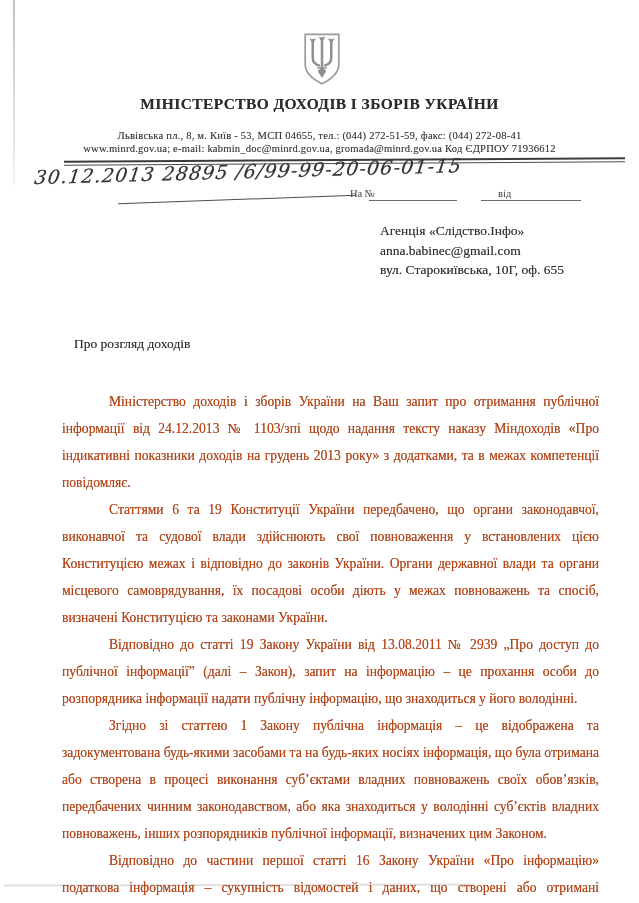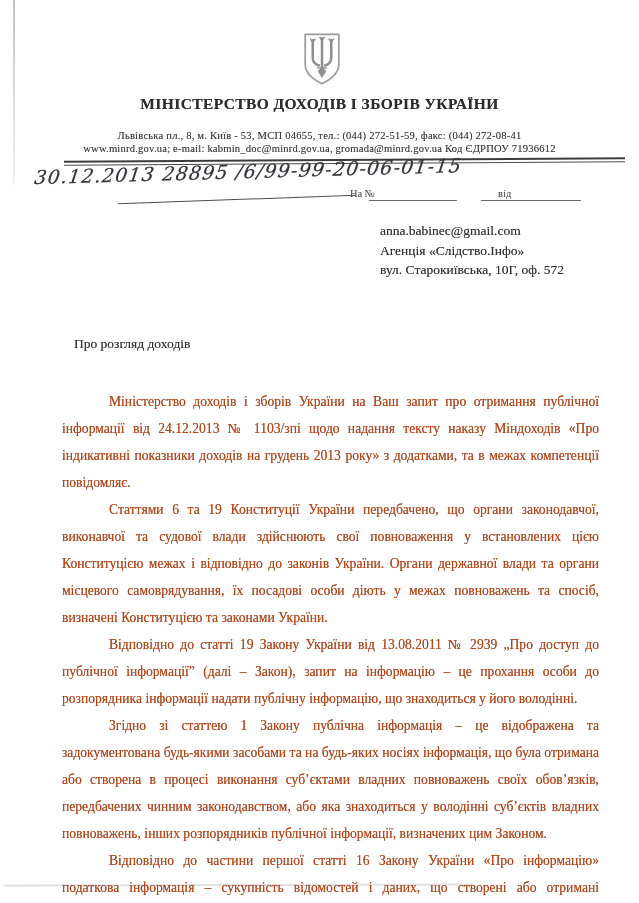--- a/index.html
+++ b/index.html
@@ -171,23 +171,23 @@
 
   <div class="handwriting">30.12.2013   28895 /6/99-99-20-06-01-15</div>
   <div class="hand-underline"></div>
 
   <span class="ref-label na-no">На №</span>
   <div class="blank blank1"></div>
   <span class="ref-label vid">від</span>
   <div class="blank blank2"></div>
 
   <div class="recipient">
+    <div>Агенція «Слідство.Інфо»</div>
     <div>anna.babinec@gmail.com</div>
-    <div>Агенція «Слідство.Інфо»</div>
-    <div>вул. Старокиївська, 10Г, оф. 572</div>
+    <div>вул. Старокиївська, 10Г, оф. 655</div>
   </div>
 
   <div class="subject">Про розгляд доходів</div>
 
   <div class="body-text">
     <p>Міністерство доходів і зборів України на Ваш запит про отримання публічної інформації від 24.12.2013 № 1103/зпі щодо надання тексту наказу Міндоходів «Про індикативні показники доходів на грудень 2013 року» з додатками, та в межах компетенції повідомляє.</p>
     <p>Статтями 6 та 19 Конституції України передбачено, що органи законодавчої, виконавчої та судової влади здійснюють свої повноваження у встановлених цією Конституцією межах і відповідно до законів України. Органи державної влади та органи місцевого самоврядування, їх посадові особи діють у межах повноважень та спосіб, визначені Конституцією та законами України.</p>
     <p>Відповідно до статті 19 Закону України від 13.08.2011 № 2939  „Про доступ до публічної інформації” (далі – Закон), запит на інформацію – це прохання особи до розпорядника інформації надати публічну інформацію, що знаходиться у його володінні.</p>
     <p>Згідно зі статтею 1 Закону публічна інформація – це відображена та задокументована будь-якими засобами та на будь-яких носіях інформація, що була отримана або створена в процесі виконання суб’єктами владних повноважень своїх обов’язків, передбачених чинним законодавством, або яка знаходиться у володінні суб’єктів владних повноважень, інших розпорядників публічної інформації, визначених цим Законом.</p>
     <p>Відповідно до частини першої статті 16 Закону України «Про інформацію» податкова інформація – сукупність відомостей і даних, що створені або отримані суб’єктами інформаційних відносин у процесі поточної діяльності і необхідні для реалізації покладених на контролюючі органи завдань і функцій у порядку, встановленому Податковим кодексом України від 02.12.2010 №2755-VI зі змінами та доповненнями (далі – Кодекс).</p>

